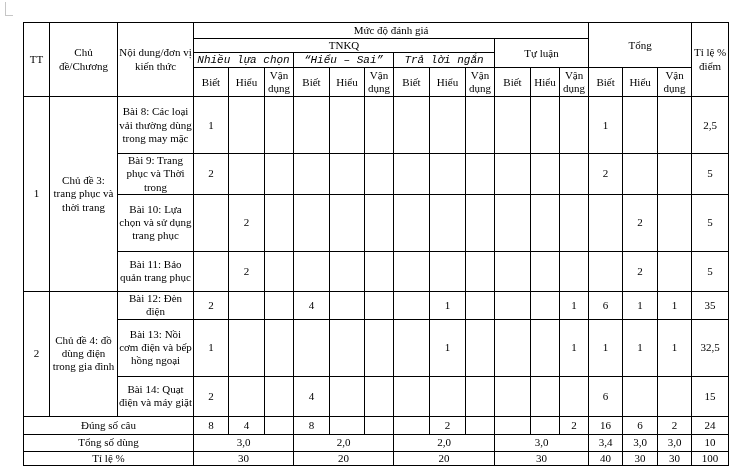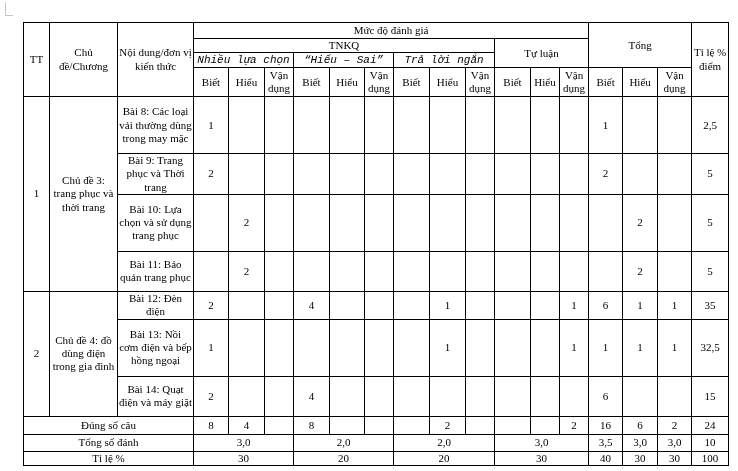--- a/index.html
+++ b/index.html
@@ -99,21 +99,21 @@
       <td></td>
       <td></td>
       <td></td>
       <td>1</td>
       <td></td>
       <td></td>
       <td>2,5</td>
     </tr>
 
     <tr style="height:40px">
-      <td class="b">Bài 9: Trang phục và Thời trang</td>
+      <td class="b">Bài 9: Trang phục và Thời trong</td>
       <td>2</td>
       <td></td>
       <td></td>
       <td></td>
       <td></td>
       <td></td>
       <td></td>
       <td></td>
       <td></td>
       <td></td>
@@ -241,26 +241,26 @@
       <td></td>
       <td></td>
       <td>2</td>
       <td>16</td>
       <td>6</td>
       <td>2</td>
       <td>24</td>
     </tr>
 
     <tr style="height:17px">
-      <td class="b" colspan="3">Tổng số đánh</td>
+      <td class="b" colspan="3">Tổng số dùng</td>
       <td colspan="3">3,0</td>
       <td colspan="3">2,0</td>
       <td colspan="3">2,0</td>
       <td colspan="3">3,0</td>
-      <td>3,5</td>
+      <td>3,4</td>
       <td>3,0</td>
       <td>3,0</td>
       <td>10</td>
     </tr>
 
     <tr style="height:14px">
       <td class="b" colspan="3">Tỉ lệ %</td>
       <td colspan="3">30</td>
       <td colspan="3">20</td>
       <td colspan="3">20</td>

